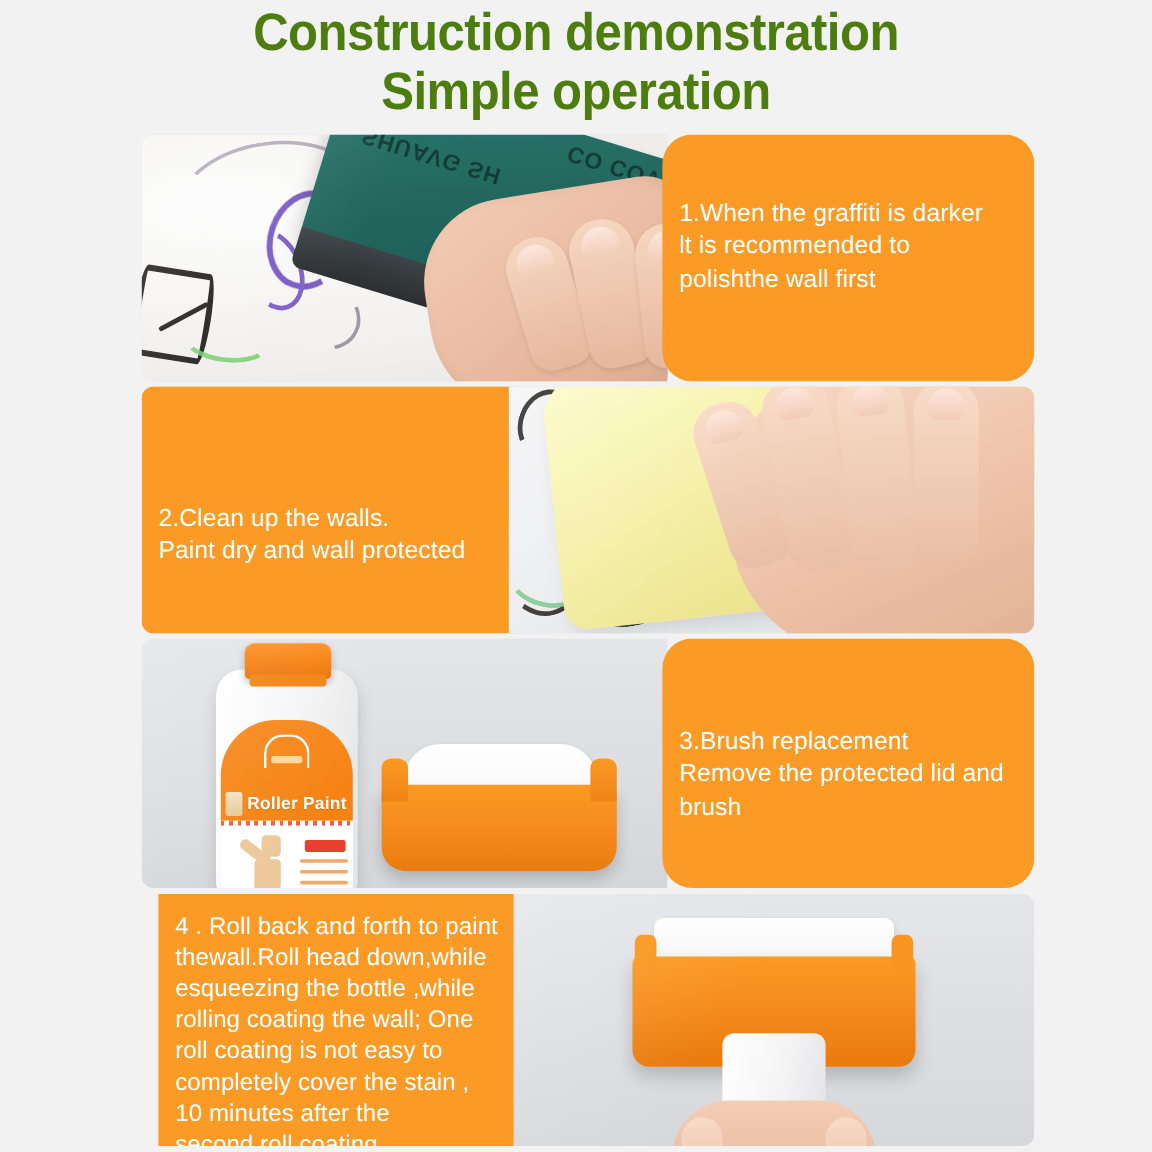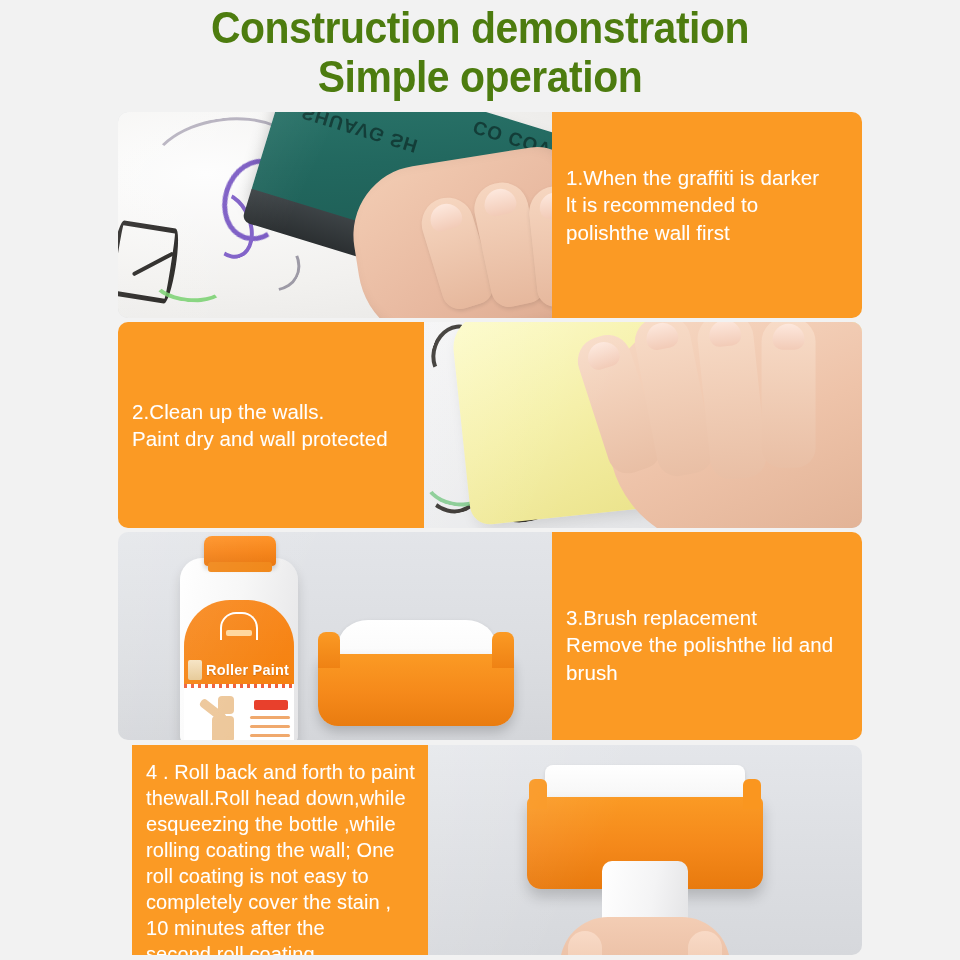--- a/index.html
+++ b/index.html
@@ -25,33 +25,33 @@
 
   
   .row{position:absolute;left:118px;width:744px;overflow:hidden;}
   #row1{top:112px;height:206px;border-radius:10px;}
   #row2{top:322px;height:206px;border-radius:10px;}
   #row3{top:532px;height:208px;border-radius:10px;}
   #row4{top:745px;height:210px;border-radius:10px;}
 
   .half{position:absolute;top:0;height:100%;}
   .half.left{left:0;}
-  .half.right{right:0;}
+  .half.right{right:0;border-radius:25px;}
   .w-photo{width:438px;}
   .w-text{width:310px;}
   .w-photo-wide{width:434px;}
   .w-text-wide{width:312px;margin-left:14px;}
 
   .panel-text{
     background:#fb9a24;
     box-sizing:border-box;
     padding:52px 14px 10px 14px;
     color:#ffffff;
   }
-  #row2 .panel-text{padding-top:76px;}
+  #row2 .panel-text{padding-top:96px;}
   #row3 .panel-text{padding-top:72px;}
   #row4 .panel-text{padding-top:14px;}
 
   .panel-text p{
     margin:0;
     font-size:20.5px;
     line-height:1.33;
     font-weight:400;
     letter-spacing:0.1px;
     text-shadow:0 0 1px rgba(255,255,255,.25);
@@ -438,21 +438,21 @@
         <div class="roller-white"></div>
         <div class="roller-frame"></div>
       </div>
 
       <div class="gloss"></div>
     </div>
   </div>
 
   <div class="half right w-text panel-text">
     <p>3.Brush replacement</p>
-    <p>Remove the polishthe lid and</p>
+    <p>Remove the protected lid and</p>
     <p>brush</p>
   </div>
 </div>
 
 <div class="row" id="row4">
 
   <div class="half left w-text-wide panel-text">
     <p>4 . Roll back and forth to paint</p>
     <p>thewall.Roll head down,while</p>
     <p>esqueezing the bottle ,while</p>

